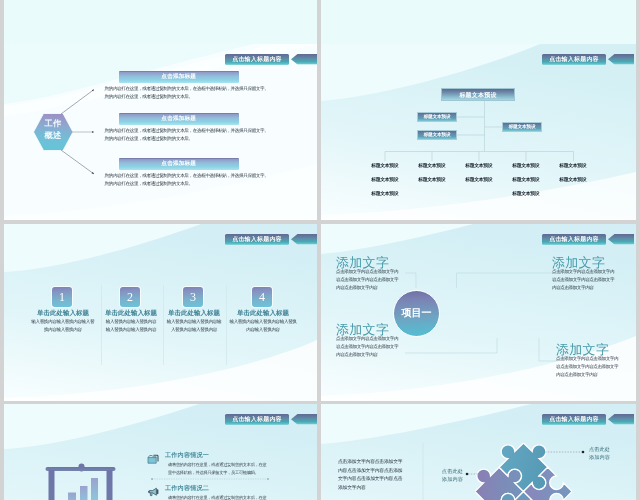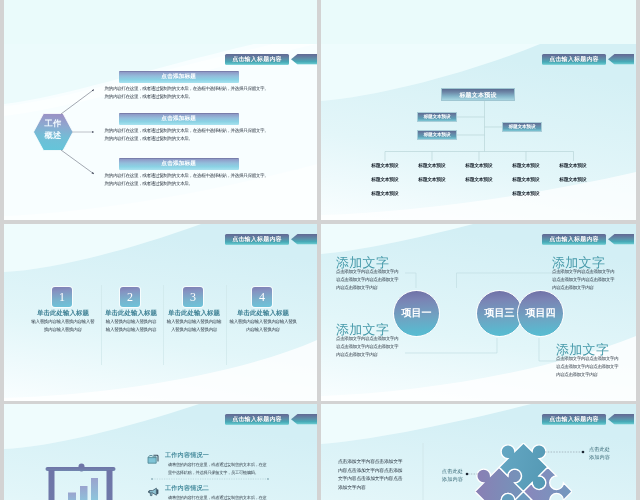--- a/index.html
+++ b/index.html
@@ -281,26 +281,20 @@
       <g stroke="#c2dee2" stroke-width="0.7" fill="none">
         <path d="M84,49 L95,49 L95,64"></path>
         <path d="M231,49 L135.5,49 L135.5,64"></path>
         <path d="M84,129 L176,129 L176,114"></path>
         <path d="M235,137 L218,137 L218,114"></path>
       </g>
     </svg>
     <div class="s6circ" style="left:72px">
         <span>项目一</span>
       </div>
-    <div class="s6circ" style="left:155px">
-        <span>项目三</span>
-      </div>
-    <div class="s6circ" style="left:196px">
-        <span>项目四</span>
-      </div>
 
     <div class="s6blk" style="left:15px;top:34px;width:65.5px">
       <div class="s6t">添加文字</div>
       <div class="s6b">点击添加文字内容点击添加文字内容点击添加文字内容点击添加文字内容点击添加文字内容</div>
       </div>
     <div class="s6blk" style="left:15px;top:101px;width:65.5px">
       <div class="s6t">添加文字</div>
       <div class="s6b">点击添加文字内容点击添加文字内容点击添加文字内容点击添加文字内容点击添加文字内容</div>
       </div>
     <div class="s6blk" style="left:231px;top:34px;width:65.5px">

